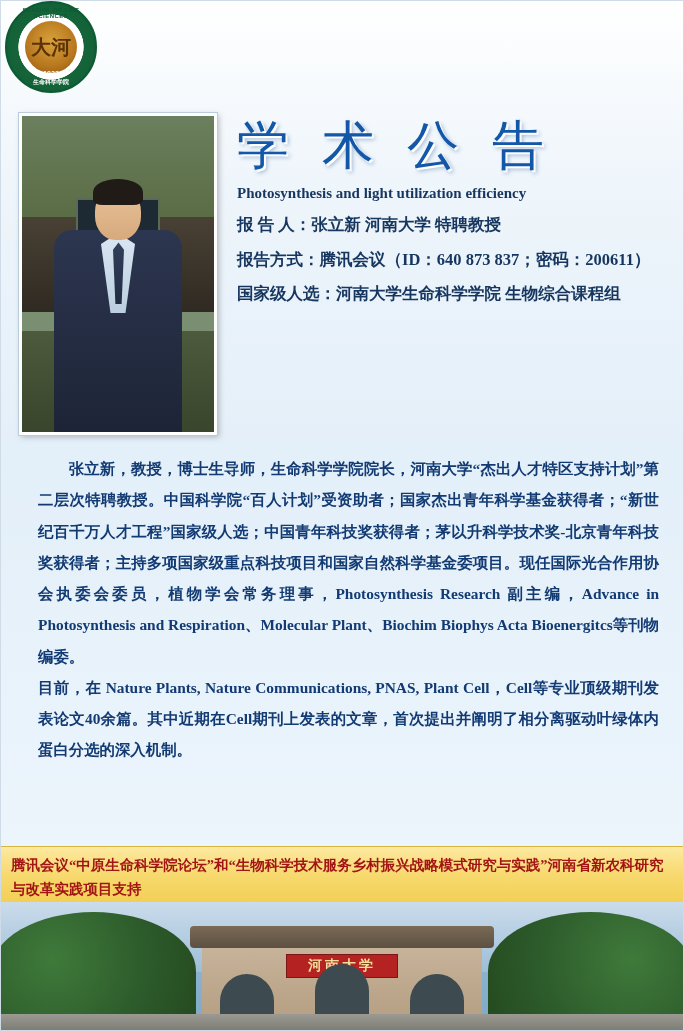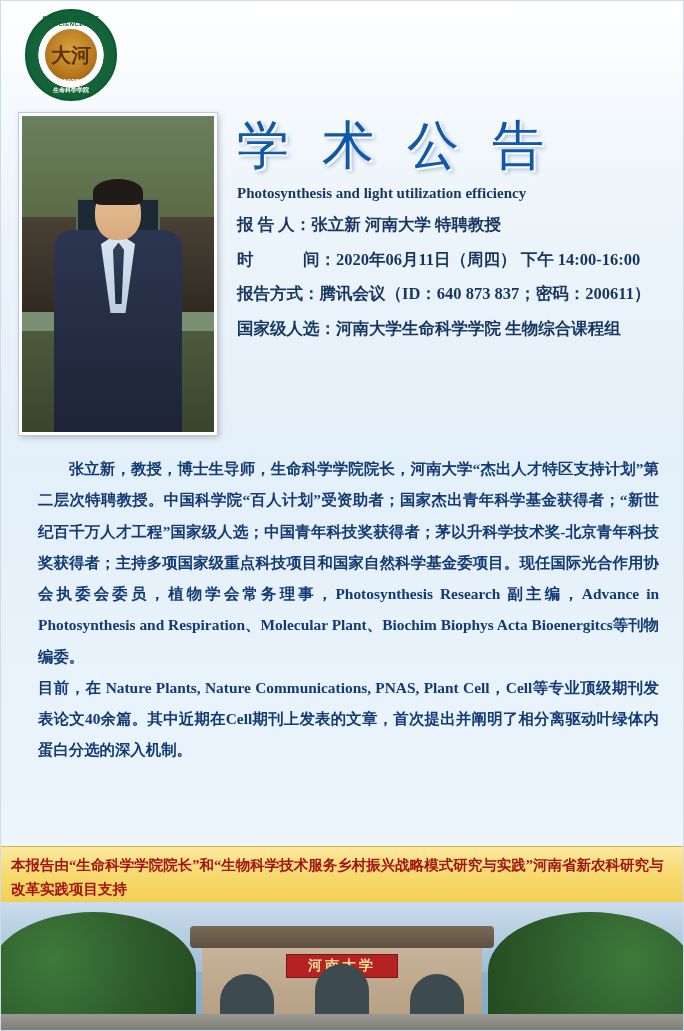--- a/index.html
+++ b/index.html
@@ -20,22 +20,21 @@
     background: linear-gradient(180deg, #ffffff 0%, #eef5fb 18%, #e3eff9 45%, #e9f3fb 70%, #f2f8fc 100%);
     border: 1px solid #cfdbe6;
     box-sizing: border-box;
   }
 
   
   .header {
     position: relative;
     height: 108px;
     display: flex;
-    align-items: center;
-    padding-left: 24px;
+    padding-left: 4px;
     box-sizing: border-box;
   }
   .logo {
     width: 92px;
     height: 92px;
     border-radius: 50%;
     background: radial-gradient(circle at 50% 50%, #ffffff 52%, #16653a 53%, #0d5b33 100%);
     border: 2px solid #0d5b33;
     position: relative;
     flex: 0 0 auto;
@@ -316,36 +315,33 @@
     <div class="person-head"></div>
     <div class="person-hair"></div>
   </div>
 
   <div class="info">
     <div class="info-sub">Photosynthesis and light utilization efficiency</div>
     <div class="info-row">
       <span>报 告 人：</span><span>张立新  河南大学 特聘教授</span>
     </div>
     <div class="info-row">
-      <span>时　　　间：</span><span>2020年06月11日（周四） 下午 14:00-16:00</span>
-    </div>
-    <div class="info-row">
       <span>报告方式：</span><span>腾讯会议（ID：640 873 837；密码：200611）</span>
     </div>
     <div class="info-row">
       <span>国家级人选：</span><span>河南大学生命科学学院  生物综合课程组</span>
     </div>
   </div>
 
   <div class="bio">
     <p>张立新，教授，博士生导师，生命科学学院院长，河南大学“杰出人才特区支持计划”第二层次特聘教授。中国科学院“百人计划”受资助者；国家杰出青年科学基金获得者；“新世纪百千万人才工程”国家级人选；中国青年科技奖获得者；茅以升科学技术奖-北京青年科技奖获得者；主持多项国家级重点科技项目和国家自然科学基金委项目。现任国际光合作用协会执委会委员，植物学会常务理事，Photosynthesis Research 副主编，Advance in Photosynthesis and Respiration、Molecular Plant、Biochim Biophys Acta Bioenergitcs等刊物编委。</p>
     <p class="second">目前，在 Nature Plants, Nature Communications, PNAS, Plant Cell，Cell等专业顶级期刊发表论文40余篇。其中近期在Cell期刊上发表的文章，首次提出并阐明了相分离驱动叶绿体内蛋白分选的深入机制。</p>
   </div>
 
-  <div class="support">本报告由“生命科学学院院长”和“生物科学技术服务乡村振兴战略模式研究与实践”河南省新农科研究与改革实践项目支持</div>
+  <div class="support">腾讯会议“中原生命科学院论坛”和“生物科学技术服务乡村振兴战略模式研究与实践”河南省新农科研究与改革实践项目支持</div>
 
   <div class="footer-img">
     <div class="sky"></div>
     <div class="gate">
       <div class="roof"></div>
       <div class="plaque">河南大学</div>
       <div class="arch left"></div>
       <div class="arch center"></div>
       <div class="arch right"></div>
     </div>

